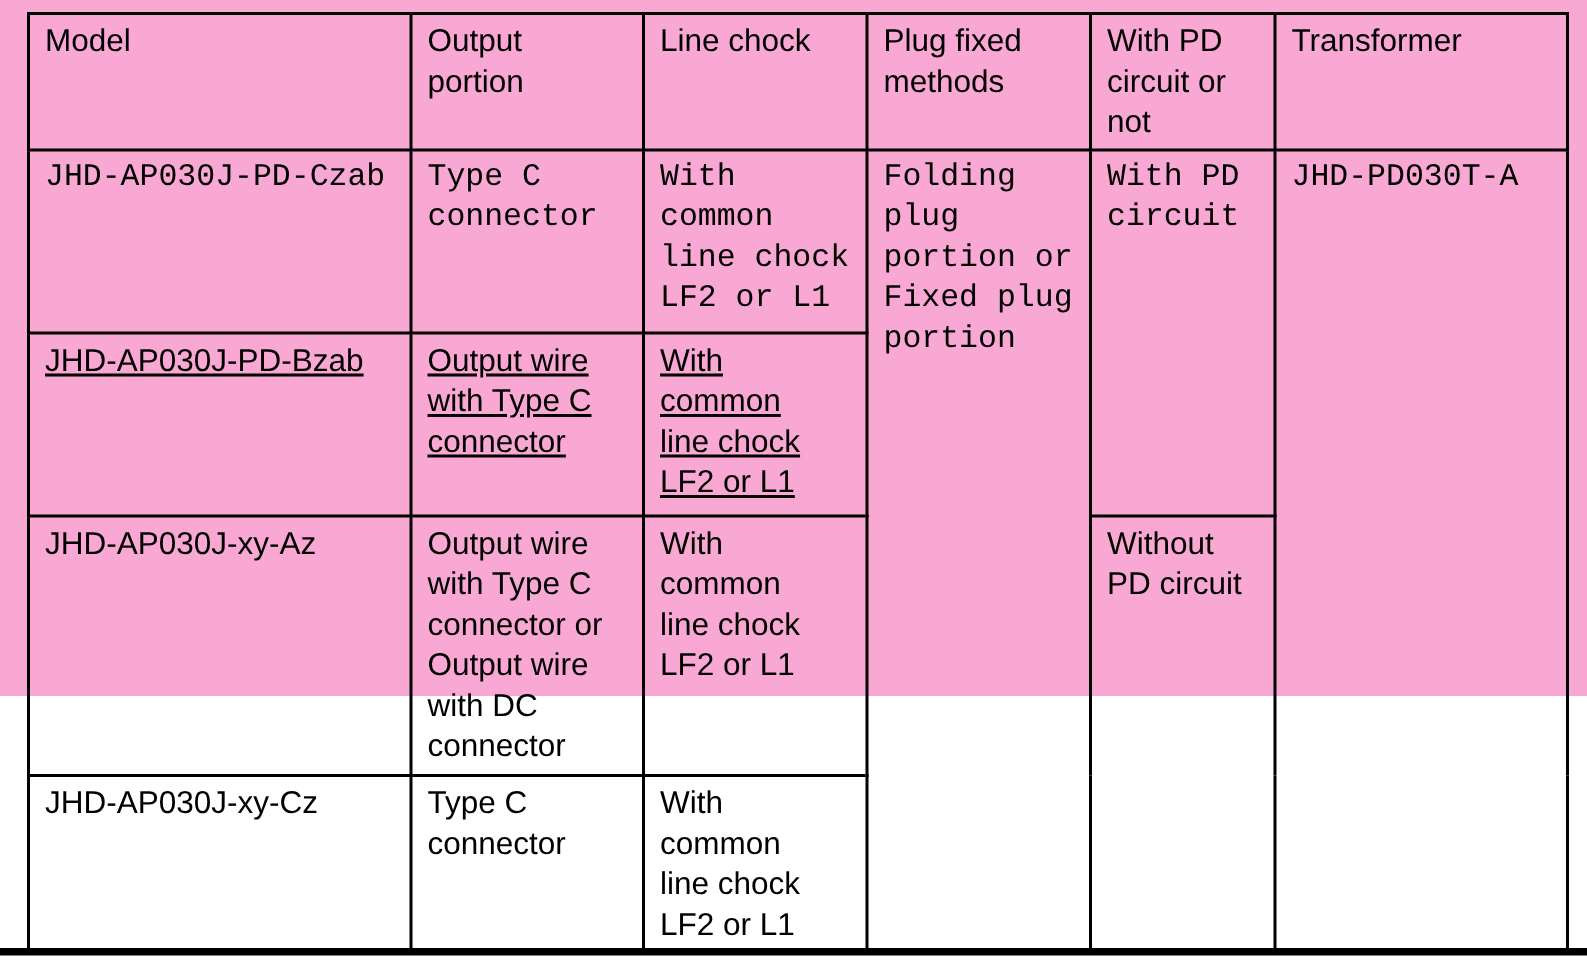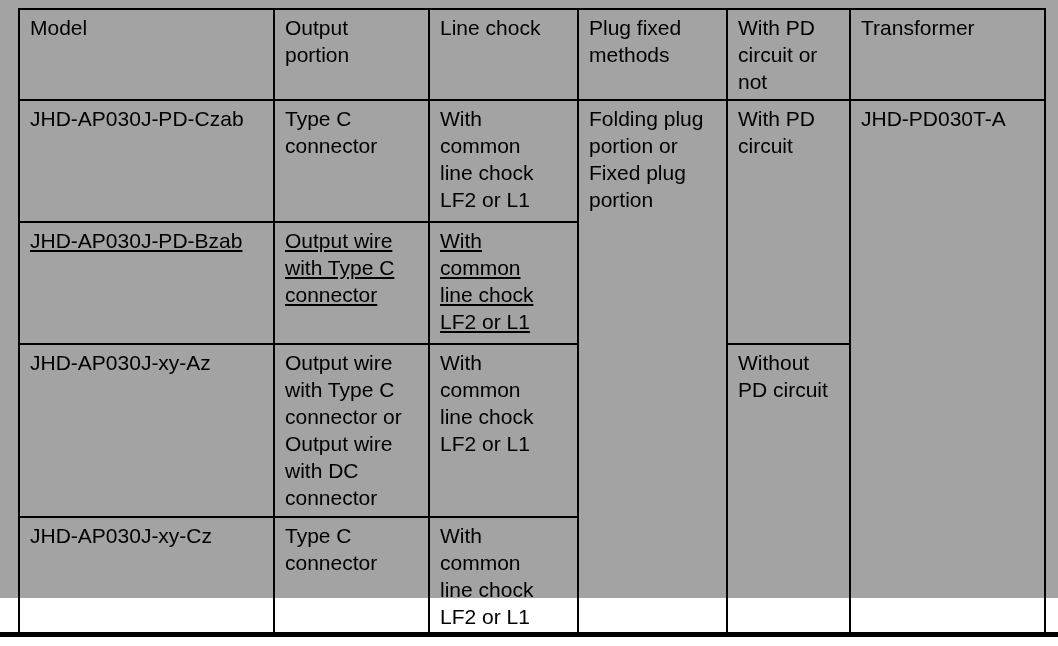--- a/index.html
+++ b/index.html
@@ -7,22 +7,22 @@
     padding: 0;
     width: 1058px;
     height: 646px;
     background: #ffffff;
     overflow: hidden;
     font-family: "Liberation Sans", sans-serif;
   }
   .page {
     position: relative;
     width: 1058px;
-    height: 598px;
-    background: #a3a3a3;
+    height: 464px;
+    background: #f9a8d4;
   }
   table.spec {
     position: absolute;
     left: 18px;
     top: 8px;
     width: 1026px;
     border-collapse: collapse;
     table-layout: fixed;
   }
   table.spec th,
@@ -32,21 +32,21 @@
     text-align: left;
     padding: 4px 8px 4px 10px;
     font-size: 21px;
     line-height: 27px;
     font-weight: normal;
     color: #000000;
     white-space: pre-line;
     overflow: hidden;
   }
   tr.row-header { height: 91px; }
-  tr.row-1 { height: 122px; }
+  tr.row-1 { height: 122px; font-family: Liberation Mono, monospace; }
   tr.row-2 { height: 122px; text-decoration: underline; }
   tr.row-3 { height: 173px; }
   tr.row-4 { height: 118px; }
   .bottom-rule {
     position: absolute;
     left: 0;
     top: 632px;
     width: 1058px;
     height: 5px;
     background: #000000;

